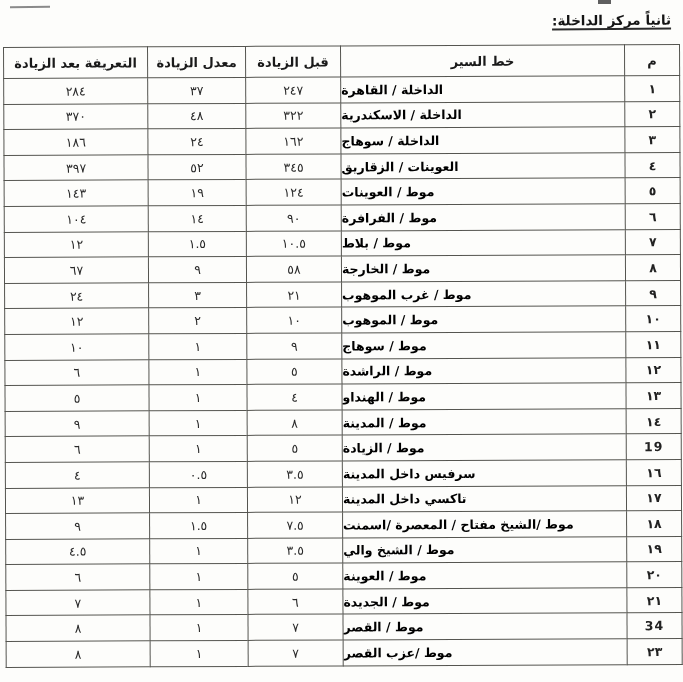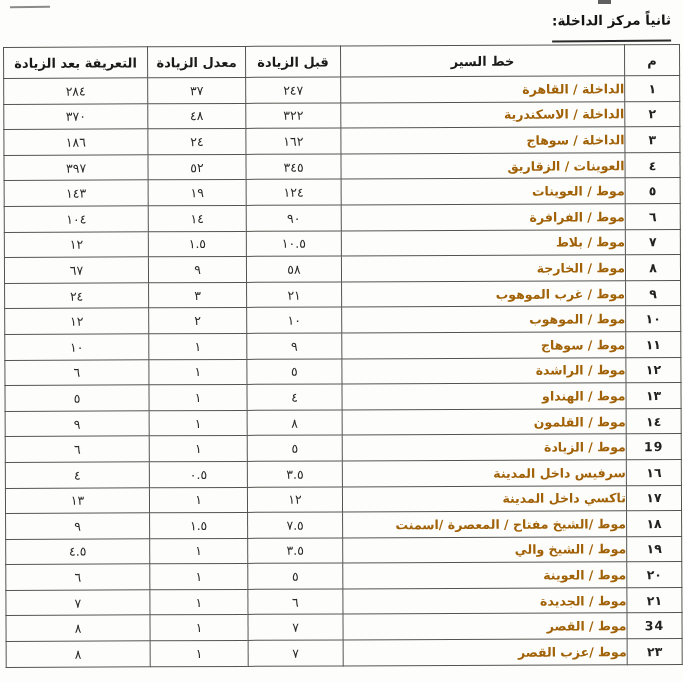--- a/index.html
+++ b/index.html
@@ -40,21 +40,21 @@
   
   .heading {
     position: absolute;
     top: 12px;
     right: 12px;
     margin: 0;
     font-size: 13.5px;
     font-weight: bold;
     color: #141414;
     border-bottom: 2px solid #2c2c2c;
-    padding-bottom: 12px;
+    padding-bottom: 0;
     transform: rotate(-0.4deg);
     letter-spacing: 0.3px;
   }
   
   table.fare-table {
     position: absolute;
     top: 44px;
     right: 3px;
     width: 676px;
     border-collapse: collapse;
@@ -89,25 +89,25 @@
   col.c-rate  { width: 98px; }
   col.c-after { width: 144px; }
   td.cell-num {
     text-align: center;
     font-weight: bold;
     font-size: 12px;
     letter-spacing: 1px;
     color: #222;
   }
   td.cell-route {
-    text-align: right;
+    text-align: left;
     padding-right: 10px;
     font-weight: bold;
     font-size: 13px;
-    color: #a16207;
+    color: #000000;
   }
   td.cell-before, td.cell-rate, td.cell-after {
     text-align: center;
     letter-spacing: 1.5px;
     color: #2a2a2a;
   }
   
   .footer-heading {
     position: absolute;
     top: 690px;
@@ -233,21 +233,21 @@
         </tr>
         <tr>
           <td class="cell-num">١٣</td>
           <td class="cell-route">موط / الهنداو</td>
           <td class="cell-before">٤</td>
           <td class="cell-rate">١</td>
           <td class="cell-after">٥</td>
         </tr>
         <tr>
           <td class="cell-num">١٤</td>
-          <td class="cell-route">موط / القلمون</td>
+          <td class="cell-route">موط / المدينة</td>
           <td class="cell-before">٨</td>
           <td class="cell-rate">١</td>
           <td class="cell-after">٩</td>
         </tr>
         <tr>
           <td class="cell-num">19</td>
           <td class="cell-route">موط / الزيادة</td>
           <td class="cell-before">٥</td>
           <td class="cell-rate">١</td>
           <td class="cell-after">٦</td>

